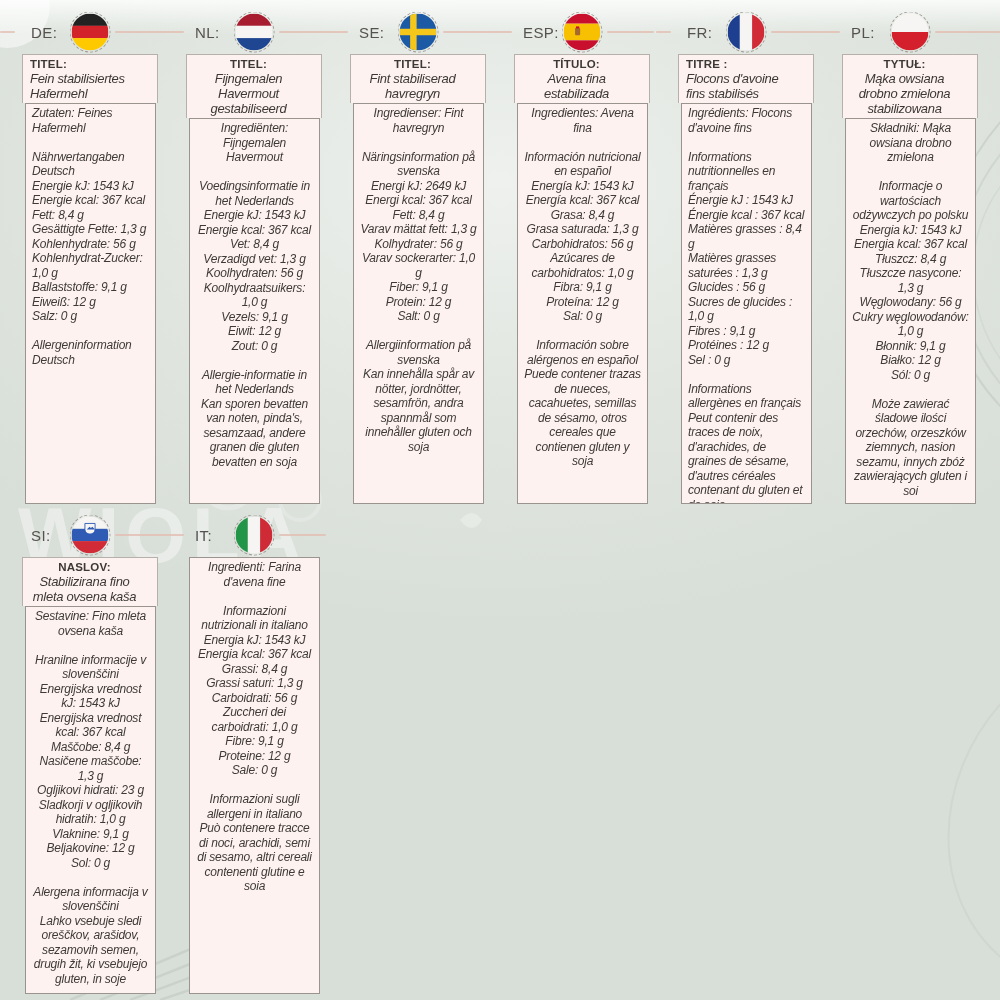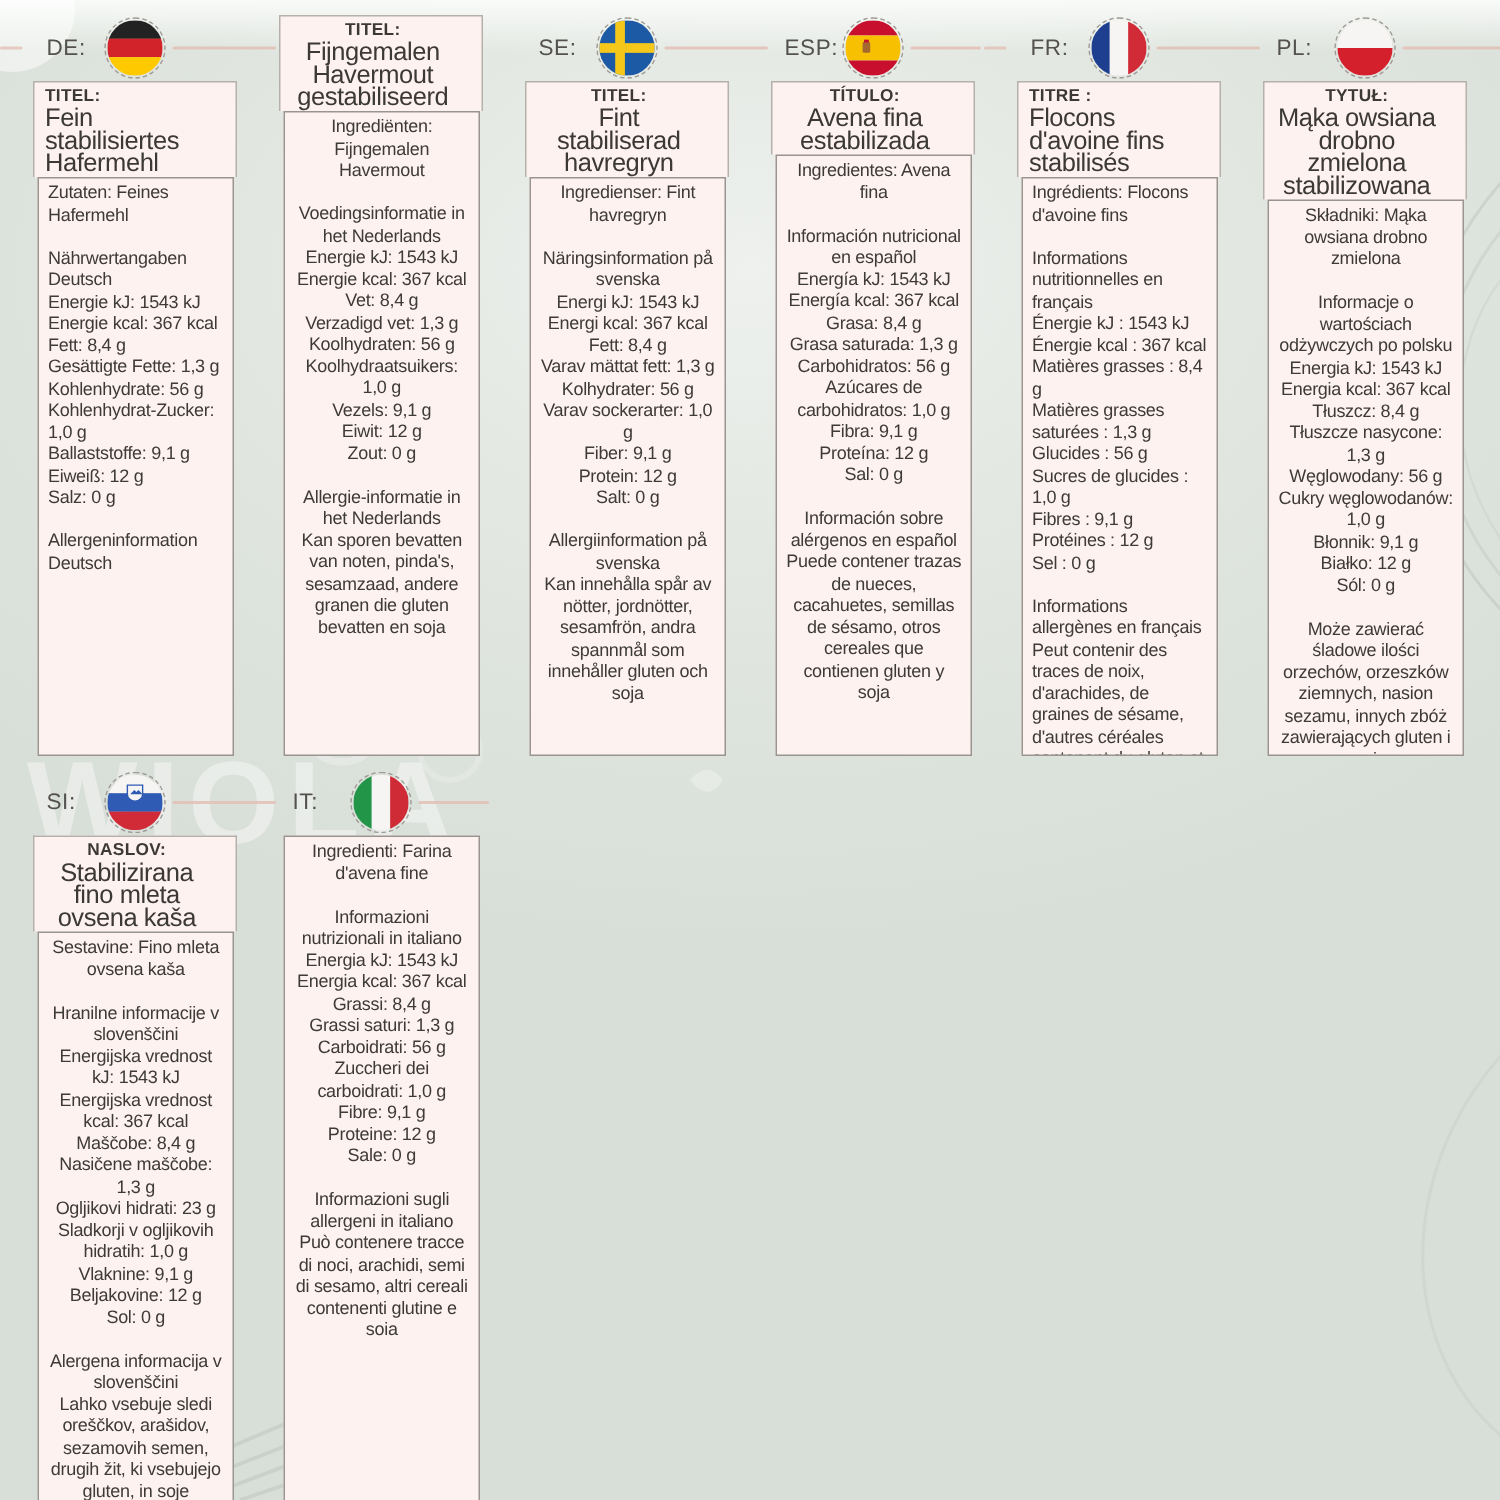--- a/index.html
+++ b/index.html
@@ -46,33 +46,33 @@
   }
   .flagwrap svg{display:block;width:100%;height:100%;}
   
   .ptitle{
     background:#fdf2ef;
     border:1px solid #b5b0aa;border-bottom:none;
     padding:3px 18px 2px 7px;
     color:#3c3935;
   }
   .tlabel{font-weight:bold;font-size:11.5px;line-height:13px;letter-spacing:.2px;}
-  .ttext{font-size:17px;line-height:15px;letter-spacing:-.3px;}
+  .ttext{font-size:13px;line-height:15px;letter-spacing:-.3px;font-style:italic;}
   
   .pbody{
     flex:1;
     background:#fdf2ef;
     border:1px solid #99948e;
     margin:0 2px 0 3px;
     padding:2px 6px 6px 6px;
     font-size:12px;line-height:14.5px;letter-spacing:-.2px;
     color:#3e3b37;
     overflow:hidden;
   }
-  .sec{margin-top:14.5px;}
+  .sec{margin-top:14.5px;font-style:italic;}
   .sec.first{margin-top:0;}
   .align-left .ptitle,.align-left .pbody{text-align:left;}
   .align-center .ptitle,.align-center .pbody{text-align:center;}
   .align-right .ptitle,.align-right .pbody{text-align:center;}
 </style>
 </head>
 <body>
 
 <div class="page">
 
@@ -139,20 +139,39 @@
               <div>Salz: 0 g</div>
             </div>
       </div>
       <div class="sec">
         <div>Allergeninformation Deutsch</div>
       </div>
     </div>
   </div>
 
   <div class="panel align-center">
+    <div class="phead">
+      <span class="plabel">NL:</span>
+      <span class="seg seg-left"></span>
+      <span class="seg seg-right"></span>
+      <span class="flagwrap">
+            <svg viewBox="0 0 40 40" xmlns="http://www.w3.org/2000/svg">
+    <defs>
+                <clipPath id="cp-nl1">
+                  <circle cx="20" cy="20" r="20"></circle>
+                </clipPath>
+              </defs>
+    <g clip-path="url(#cp-nl1)">
+                <rect x="0" y="0" width="40" height="13.4" fill="#a81c30"></rect>
+             <rect x="0" y="13.3" width="40" height="13.4" fill="#f6f5f3"></rect>
+             <rect x="0" y="26.6" width="40" height="13.4" fill="#1f4690"></rect>
+              </g>
+            </svg>
+          </span>
+    </div>
     <div class="ptitle">
       <div class="tlabel">TITEL:</div>
       <div class="ttext">Fijngemalen Havermout gestabiliseerd</div>
     </div>
     <div class="pbody">
       <div class="sec first">Ingrediënten: Fijngemalen Havermout</div>
       <div class="sec">
         <div>Voedingsinformatie in het Nederlands</div>
         <div>
               <div>Energie kJ: 1543 kJ</div>
@@ -195,21 +214,21 @@
     </div>
     <div class="ptitle">
       <div class="tlabel">TITEL:</div>
       <div class="ttext">Fint stabiliserad havregryn</div>
     </div>
     <div class="pbody">
       <div class="sec first">Ingredienser: Fint havregryn</div>
       <div class="sec">
         <div>Näringsinformation på svenska</div>
         <div>
-              <div>Energi kJ: 1543 kJ</div>
+              <div>Energi kJ: 2649 kJ</div>
               <div>Energi kcal: 367 kcal</div>
               <div>Fett: 8,4 g</div>
               <div>Varav mättat fett: 1,3 g</div>
               <div>Kolhydrater: 56 g</div>
               <div>Varav sockerarter: 1,0 g</div>
               <div>Fiber: 9,1 g</div>
               <div>Protein: 12 g</div>
               <div>Salt: 0 g</div>
             </div>
       </div>

